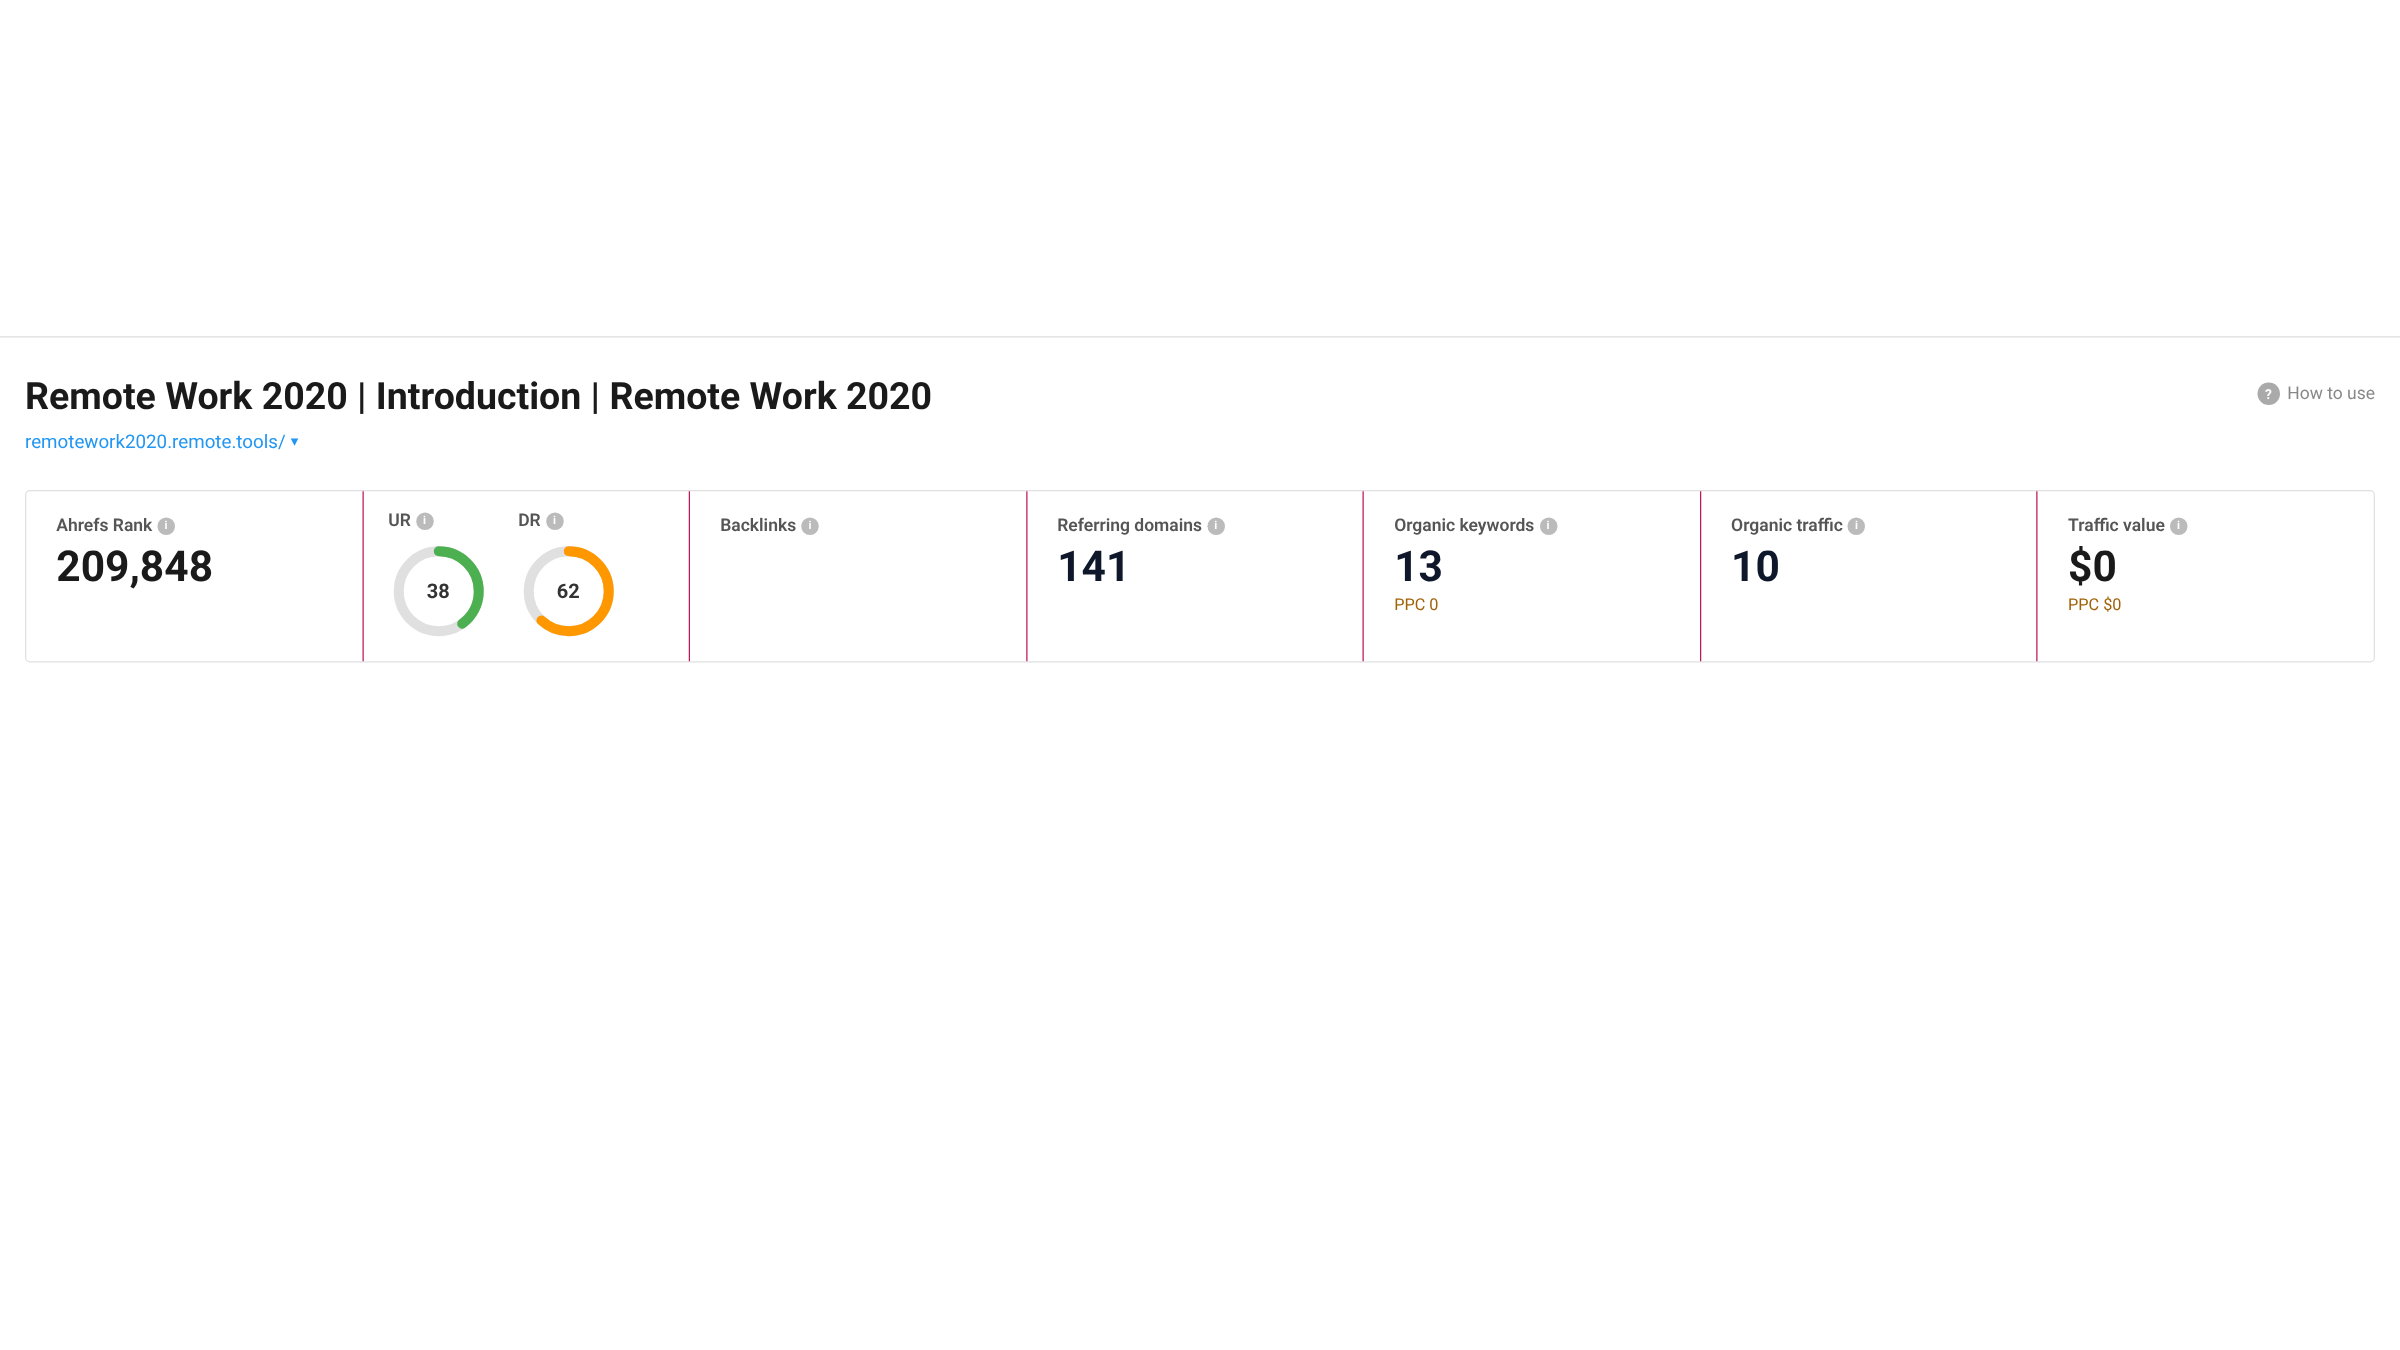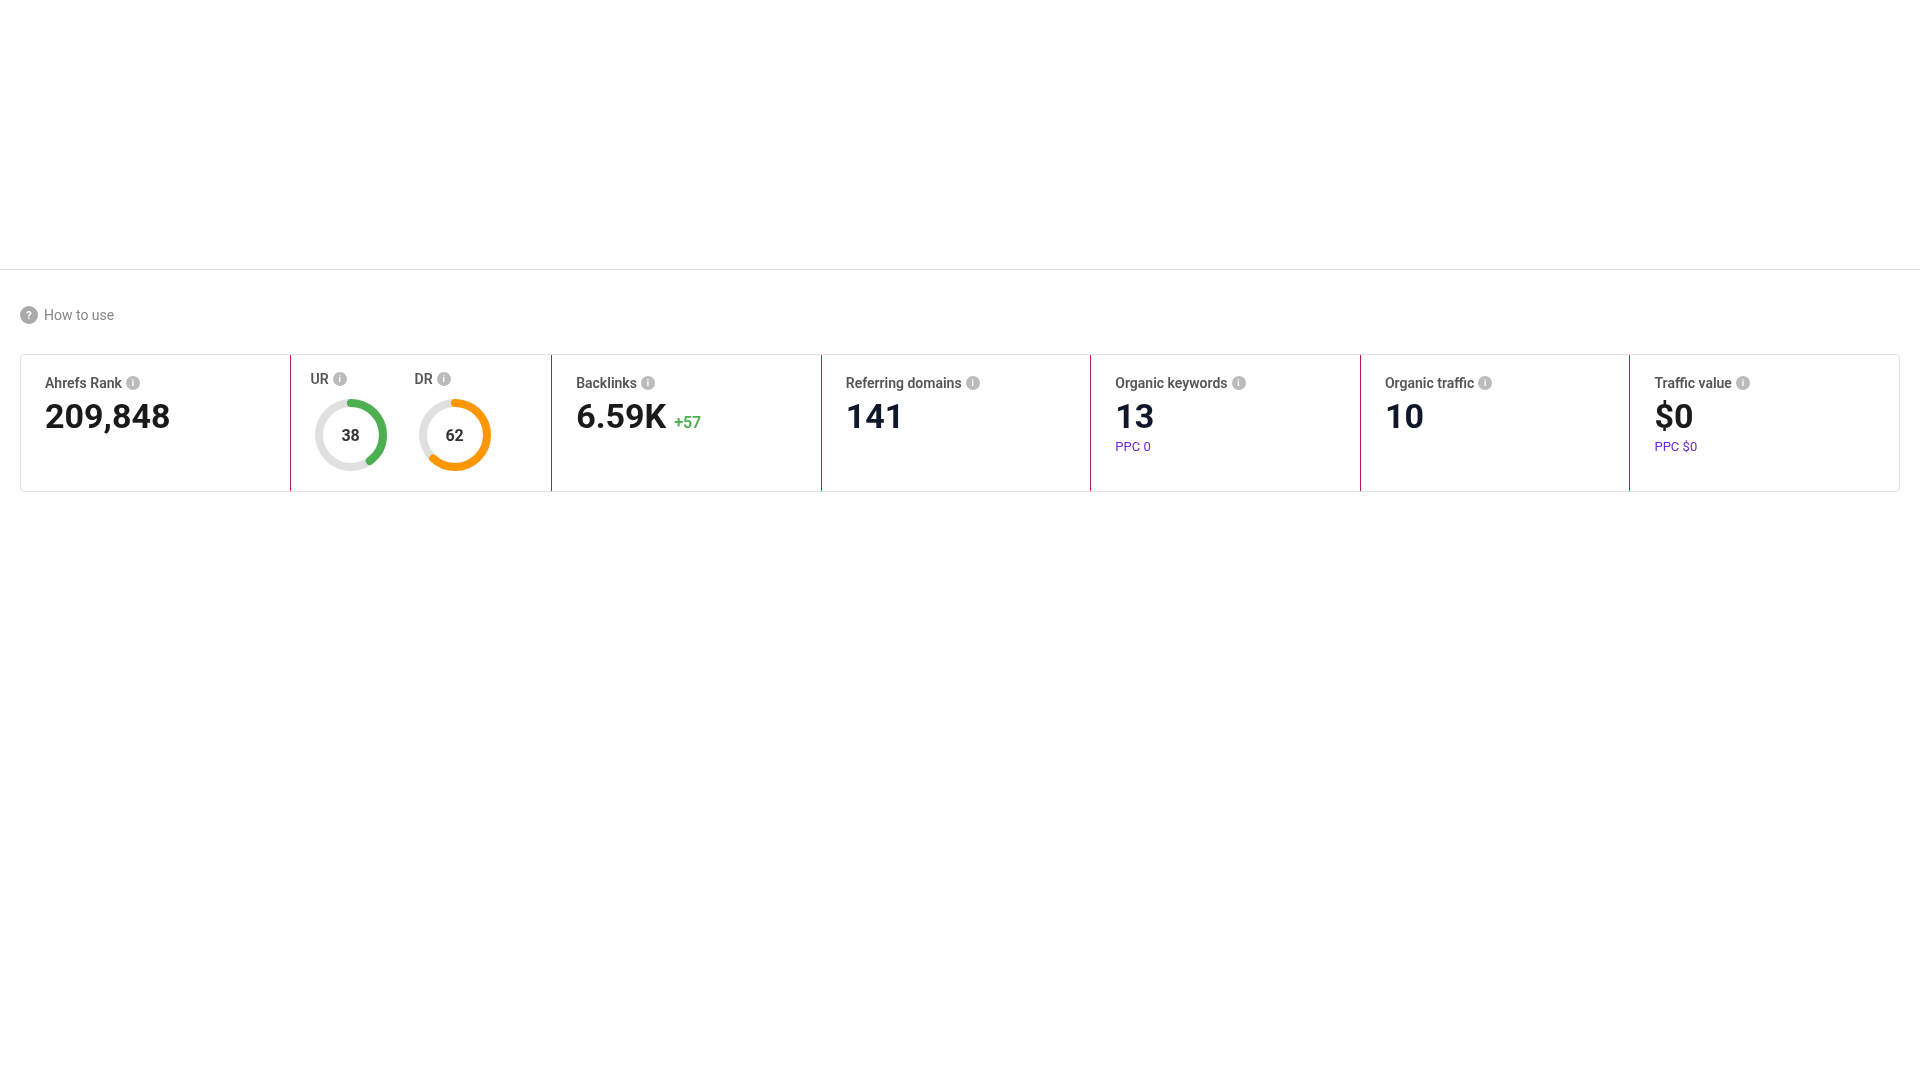--- a/index.html
+++ b/index.html
@@ -143,21 +143,21 @@
     }
 
     .backlinks-delta {
       font-size: 16px;
       color: #4caf50;
       font-weight: 600;
     }
 
     .ppc-info {
       font-size: 13px;
-      color: #6d28d9;
+      color: #a16207;
       margin-top: 6px;
     }
 
     .gauge-item {
       display: flex;
       flex-direction: column;
       align-items: center;
       text-align: center;
     }
 
@@ -197,20 +197,27 @@
     .metric-ahrefs {}
   </style>
 </head>
 <body>
 
 <div class="top-section"></div>
 
 <div class="main-content">
 
   <div class="page-header">
+    <div class="page-title-block">
+      <h1 class="page-title">Remote Work 2020 | Introduction | Remote Work 2020</h1>
+      <div class="page-url">
+        <a href="#">remotework2020.remote.tools/</a>
+        <span class="dropdown-arrow">▾</span>
+      </div>
+    </div>
     <div class="how-to-use">
       <div class="how-to-use-icon">?</div>
       <span>How to use</span>
     </div>
   </div>
 
   <div class="metrics-row">
 
     <div class="metric-card metric-ahrefs">
       <div class="metric-label">
@@ -249,24 +256,20 @@
           <div class="donut-center">62</div>
         </div>
       </div>
     </div>
 
     <div class="metric-card">
       <div class="metric-label">
         <span>Backlinks</span>
         <span class="info-icon">i</span>
       </div>
-      <div class="backlinks-value">
-        <span class="metric-value dark">6.59K</span>
-        <span class="backlinks-delta">+57</span>
-      </div>
     </div>
 
     <div class="metric-card">
       <div class="metric-label">
         <span>Referring domains</span>
         <span class="info-icon">i</span>
       </div>
       <div class="metric-value blue">141</div>
     </div>
 

